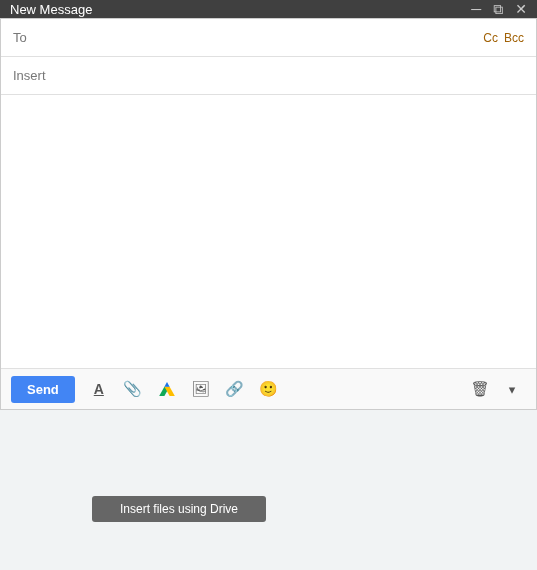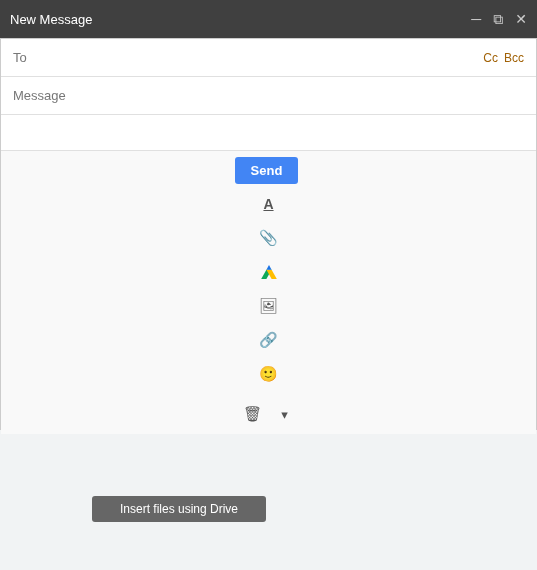--- a/index.html
+++ b/index.html
@@ -9,21 +9,21 @@
       font-family: Arial, sans-serif;
       font-size: 13px;
       overflow: hidden;
       background: #f1f3f4;
     }
 
     
     .title-bar {
       background: #404040;
       color: #fff;
-      height: 38px;
+      height: 18px;
       display: flex;
       align-items: center;
       justify-content: space-between;
       padding: 0 10px;
     }
     .title-bar-left {
       font-size: 13px;
       font-weight: normal;
     }
     .title-bar-controls {
@@ -92,21 +92,20 @@
 
     
     .toolbar {
       display: flex;
       align-items: center;
       padding: 6px 10px;
       border-top: 1px solid #e0e0e0;
       background: #f9f9f9;
       gap: 6px;
       position: relative;
-      flex-direction: column;
     }
 
     .send-btn {
       background: #4285f4;
       color: #fff;
       border: none;
       border-radius: 3px;
       padding: 6px 16px;
       font-size: 13px;
       font-weight: bold;
@@ -180,21 +179,21 @@
   <div class="field-row">
     <span class="field-label">To</span>
     <input class="field-input" type="text" style="">
     <div class="field-cc-bcc">
       <a>Cc</a>
       <a>Bcc</a>
     </div>
   </div>
 
   <div class="field-row">
-    <span class="field-label">Message</span>
+    <span class="field-label">Insert</span>
     <input class="field-input" type="text" style="">
   </div>
 
   <div class="compose-body" contenteditable="true" style=""></div>
 
   <div class="tooltip-box">
     <span>Insert files using Drive</span>
   </div>
 
   <div class="toolbar">

